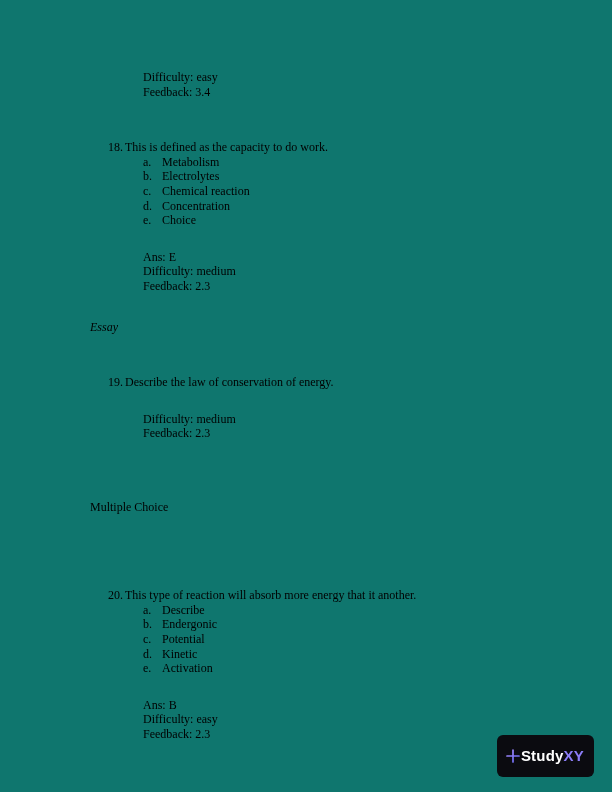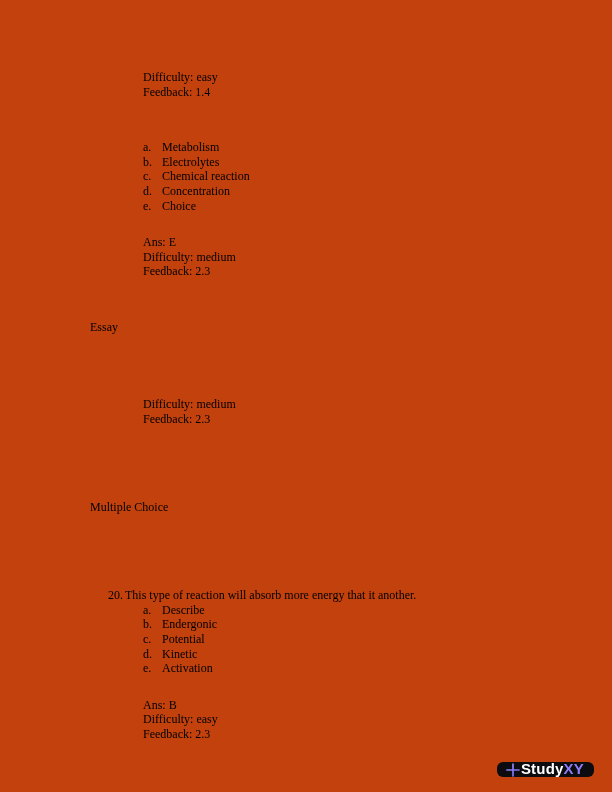--- a/index.html
+++ b/index.html
@@ -2,33 +2,33 @@
 <html><head>
 <meta charset="utf-8">
 <style>
   * { margin: 0; padding: 0; box-sizing: border-box; }
   html, body { background: #ffffff; }
   .page {
     position: relative;
     width: 612px;
     height: 792px;
     margin: 0 auto;
-    background: #c2410c;
+    background: #0f766e;
     font-family: "Liberation Serif", serif;
     font-size: 12px;
     line-height: 1.22;
     color: #000000;
     overflow: hidden;
   }
   .abs { position: absolute; }
 
   .orphan-block { left: 143px; top: 70px; }
 
   .section-heading { left: 90px; }
-  .heading-essay { top: 320px; }
+  .heading-essay { top: 320px; font-style: italic; }
   .heading-mc { top: 500px; }
 
   .question { left: 108px; }
   .q18 { top: 140px; }
   .q19 { top: 375px; }
   .q20 { top: 588px; }
 
   .q-line { display: flex; }
   .q-num { width: 17px; flex: 0 0 17px; }
   .q-text { flex: 1; max-width: 420px; }
@@ -36,21 +36,21 @@
   .options { margin-left: 35px; }
   .option { display: flex; }
   .opt-letter { width: 19px; flex: 0 0 19px; }
 
   .answer-block { margin-left: 35px; margin-top: 22px; max-width: 370px; }
 
   .brand-badge {
     position: absolute;
     right: 18px;
     bottom: 15px;
-    height: 15px;
+    height: 42px;
     background: #0b0b10;
     border-radius: 6px;
     display: flex;
     align-items: center;
     padding: 0 10px 0 8px;
     font-family: "Liberation Sans", sans-serif;
     font-weight: bold;
     font-size: 15px;
     letter-spacing: 0.2px;
   }
@@ -58,24 +58,28 @@
   .brand-xy { color: #8b7cf6; }
   .plus-wrap { display: flex; align-items: center; }
 </style>
 </head>
 <body>
 
 <div class="page">
 
   <div class="abs orphan-block">
     <div>Difficulty: easy</div>
-    <div>Feedback: 1.4</div>
+    <div>Feedback: 3.4</div>
   </div>
 
   <div class="abs question q18">
+    <div class="q-line">
+      <span class="q-num">18.</span>
+      <span class="q-text">This is defined as the capacity to do work.</span>
+    </div>
     <div class="options">
       <div class="option">
         <span class="opt-letter">a.</span>
         <span>Metabolism</span>
       </div>
       <div class="option">
         <span class="opt-letter">b.</span>
         <span>Electrolytes</span>
       </div>
       <div class="option">
@@ -94,20 +98,24 @@
     <div class="answer-block">
       <div>Ans: E</div>
       <div>Difficulty: medium</div>
       <div>Feedback: 2.3</div>
     </div>
   </div>
 
   <div class="abs section-heading heading-essay">Essay</div>
 
   <div class="abs question q19">
+    <div class="q-line">
+      <span class="q-num">19.</span>
+      <span class="q-text">Describe the law of conservation of energy.</span>
+    </div>
     <div class="answer-block">
       <div>Difficulty: medium</div>
       <div>Feedback: 2.3</div>
     </div>
   </div>
 
   <div class="abs section-heading heading-mc">Multiple Choice</div>
 
   <div class="abs question q20">
     <div class="q-line">

